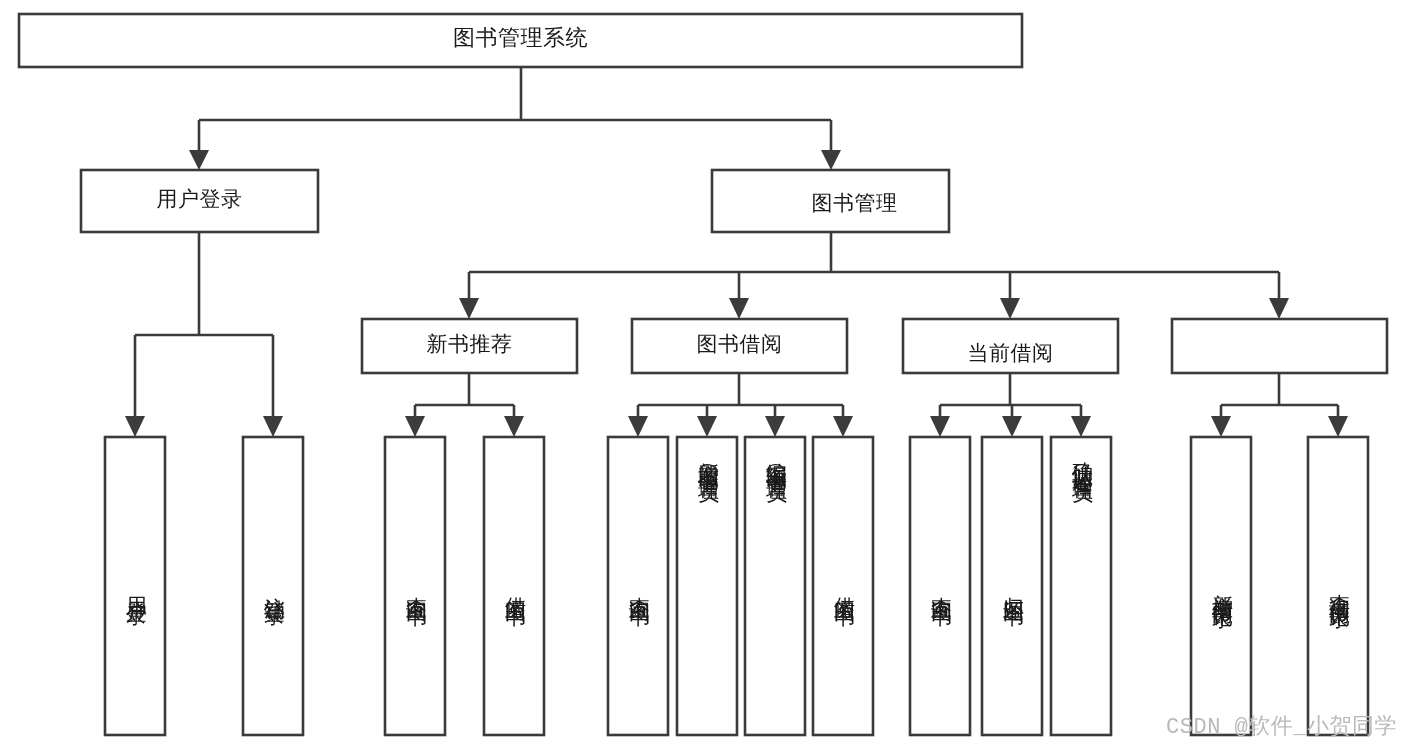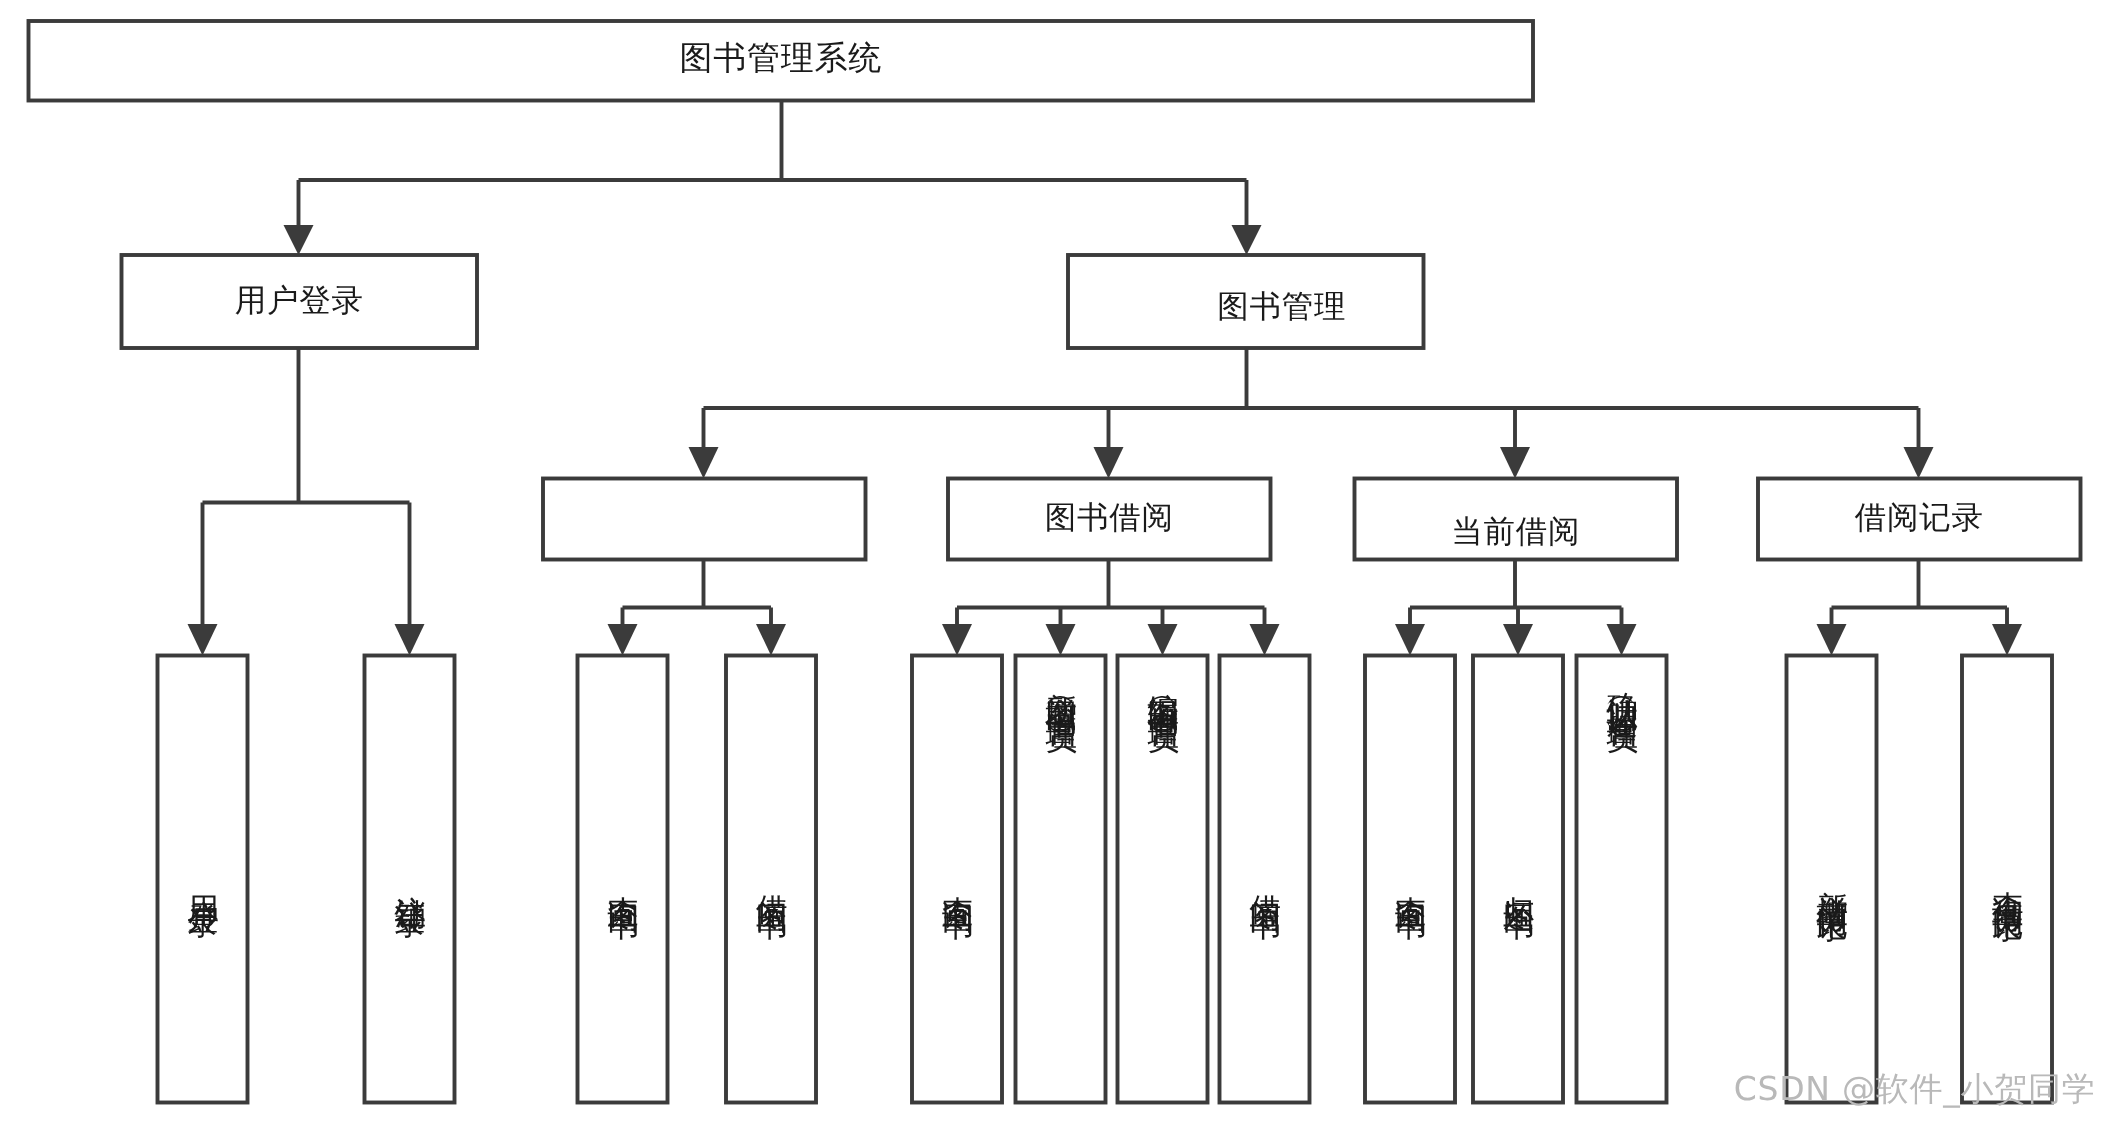--- a/index.html
+++ b/index.html
@@ -13,20 +13,21 @@
     height: 747px;
     font-family: "DejaVu Sans", "Liberation Sans", sans-serif;
     position: relative;
     overflow: hidden;
   }
   #diagram-root {
     position: relative;
     width: 1405px;
     height: 747px;
     background: #ffffff;
+    font-family: Liberation Mono, monospace;
   }
   svg#diagram-svg {
     position: absolute;
     top: 0;
     left: 0;
     width: 1405px;
     height: 747px;
   }
   .node-box {
     fill: #ffffff;
@@ -178,23 +179,23 @@
     <path class="connector" d="M 1338 405 L 1338 418"></path>
     <polygon class="arrow-head" points="1211,416 1231,416 1221,437"></polygon>
     <polygon class="arrow-head" points="1328,416 1348,416 1338,437"></polygon>
   </svg>
 
   <div class="node-label-h node-label-root" style="left:19px; top:14px; width:1003px; height:53px;">图书管理系统</div>
 
   <div class="node-label-h" style="left:81px; top:170px; width:237px; height:62px;">用户登录</div>
   <div class="node-label-h" style="left:712px; top:170px; width:237px; height:70px;margin-left:24px;">图书管理</div>
 
+  <div class="node-label-h" style="left:362px; top:319px; width:215px; height:54px;">新书推荐</div>
   <div class="node-label-h" style="left:632px; top:319px; width:215px; height:54px;">图书借阅</div>
   <div class="node-label-h" style="left:903px; top:319px; width:215px; height:72px;">当前借阅</div>
-  <div class="node-label-h" style="left:1172px; top:319px; width:215px; height:54px;">借阅记录</div>
 
   <div class="node-label-v" style="left:105px; top:437px; width:60px; height:298px;">用户登录</div>
   <div class="node-label-v" style="left:243px; top:437px; width:60px; height:298px;">注销登录</div>
 
   <div class="node-label-v" style="left:385px; top:437px; width:60px; height:298px;">查询图书</div>
   <div class="node-label-v" style="left:484px; top:437px; width:60px; height:298px;">借阅图书</div>
 
   <div class="node-label-v" style="left:608px; top:437px; width:60px; height:298px;">查询图书</div>
   <div class="node-label-v" style="left:677px; top:437px; width:60px; height:298px; justify-content:flex-start; padding-top:8px; box-sizing:border-box;">新增图书（管理员）</div>
   <div class="node-label-v" style="left:745px; top:437px; width:60px; height:298px; justify-content:flex-start; padding-top:8px; box-sizing:border-box;">编辑图书（管理员）</div>

